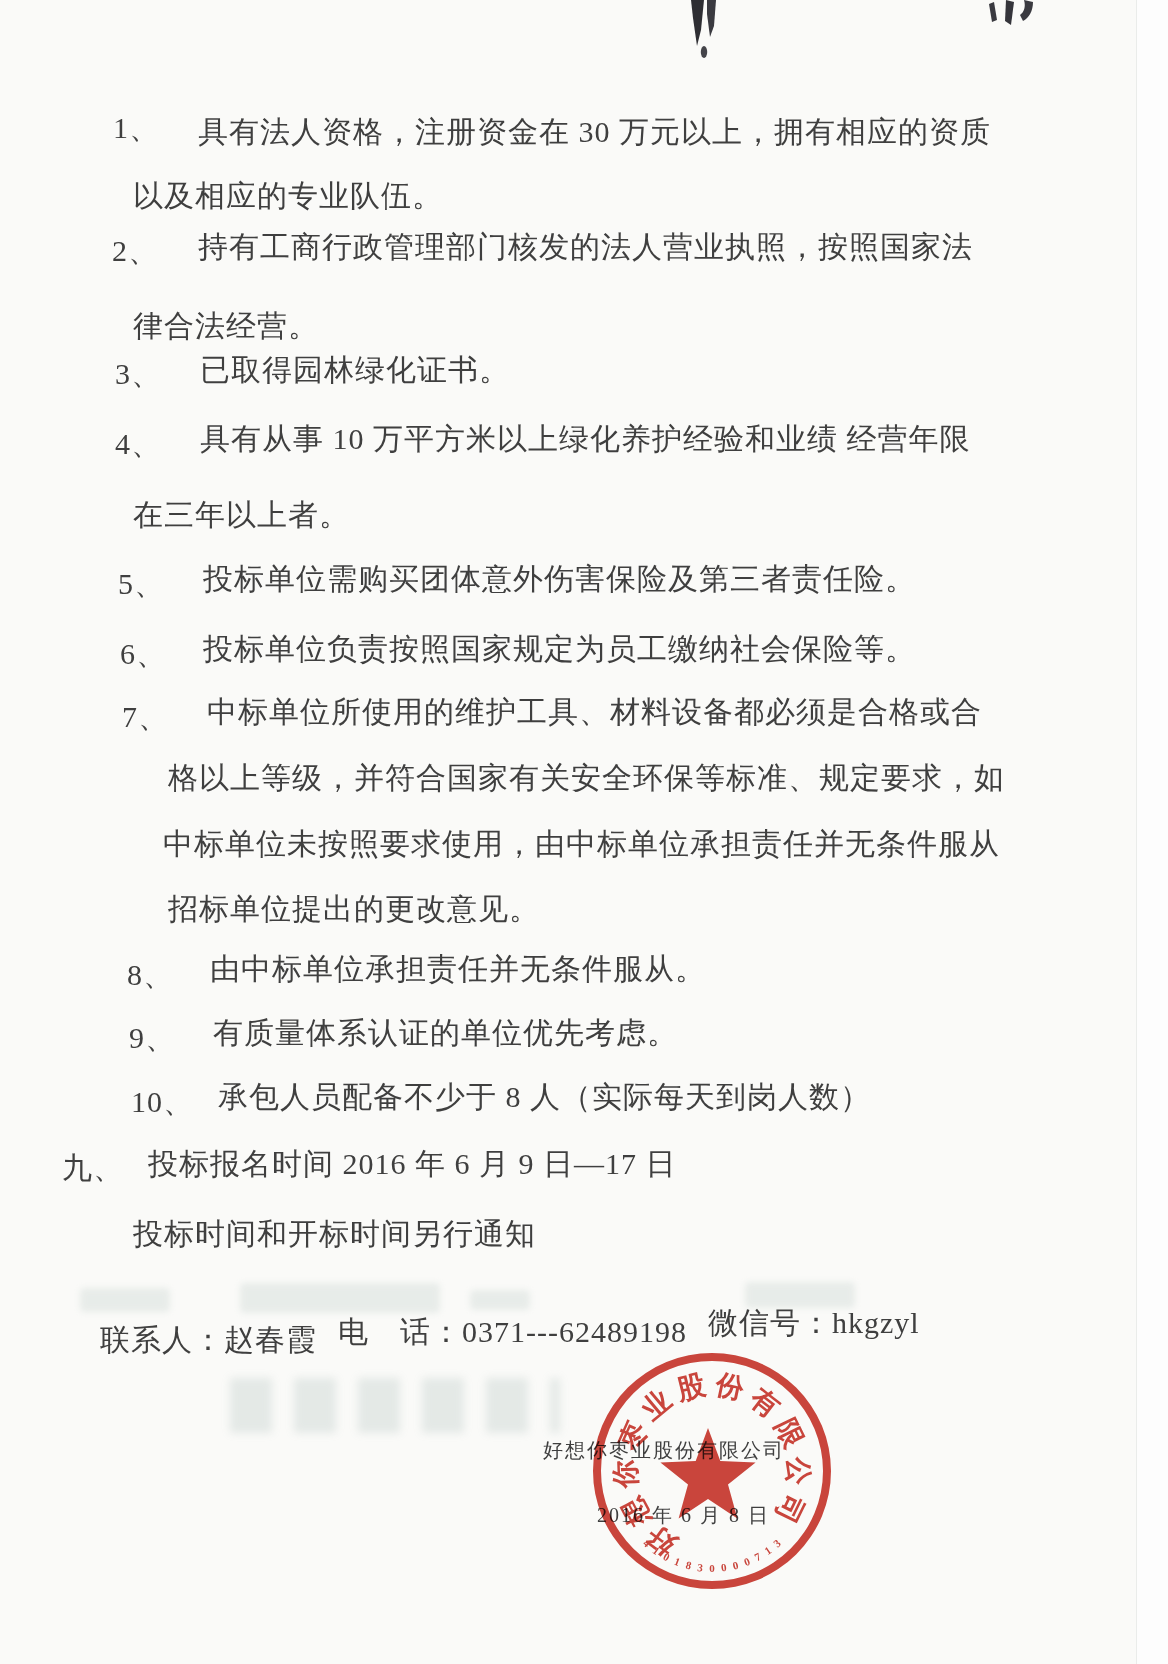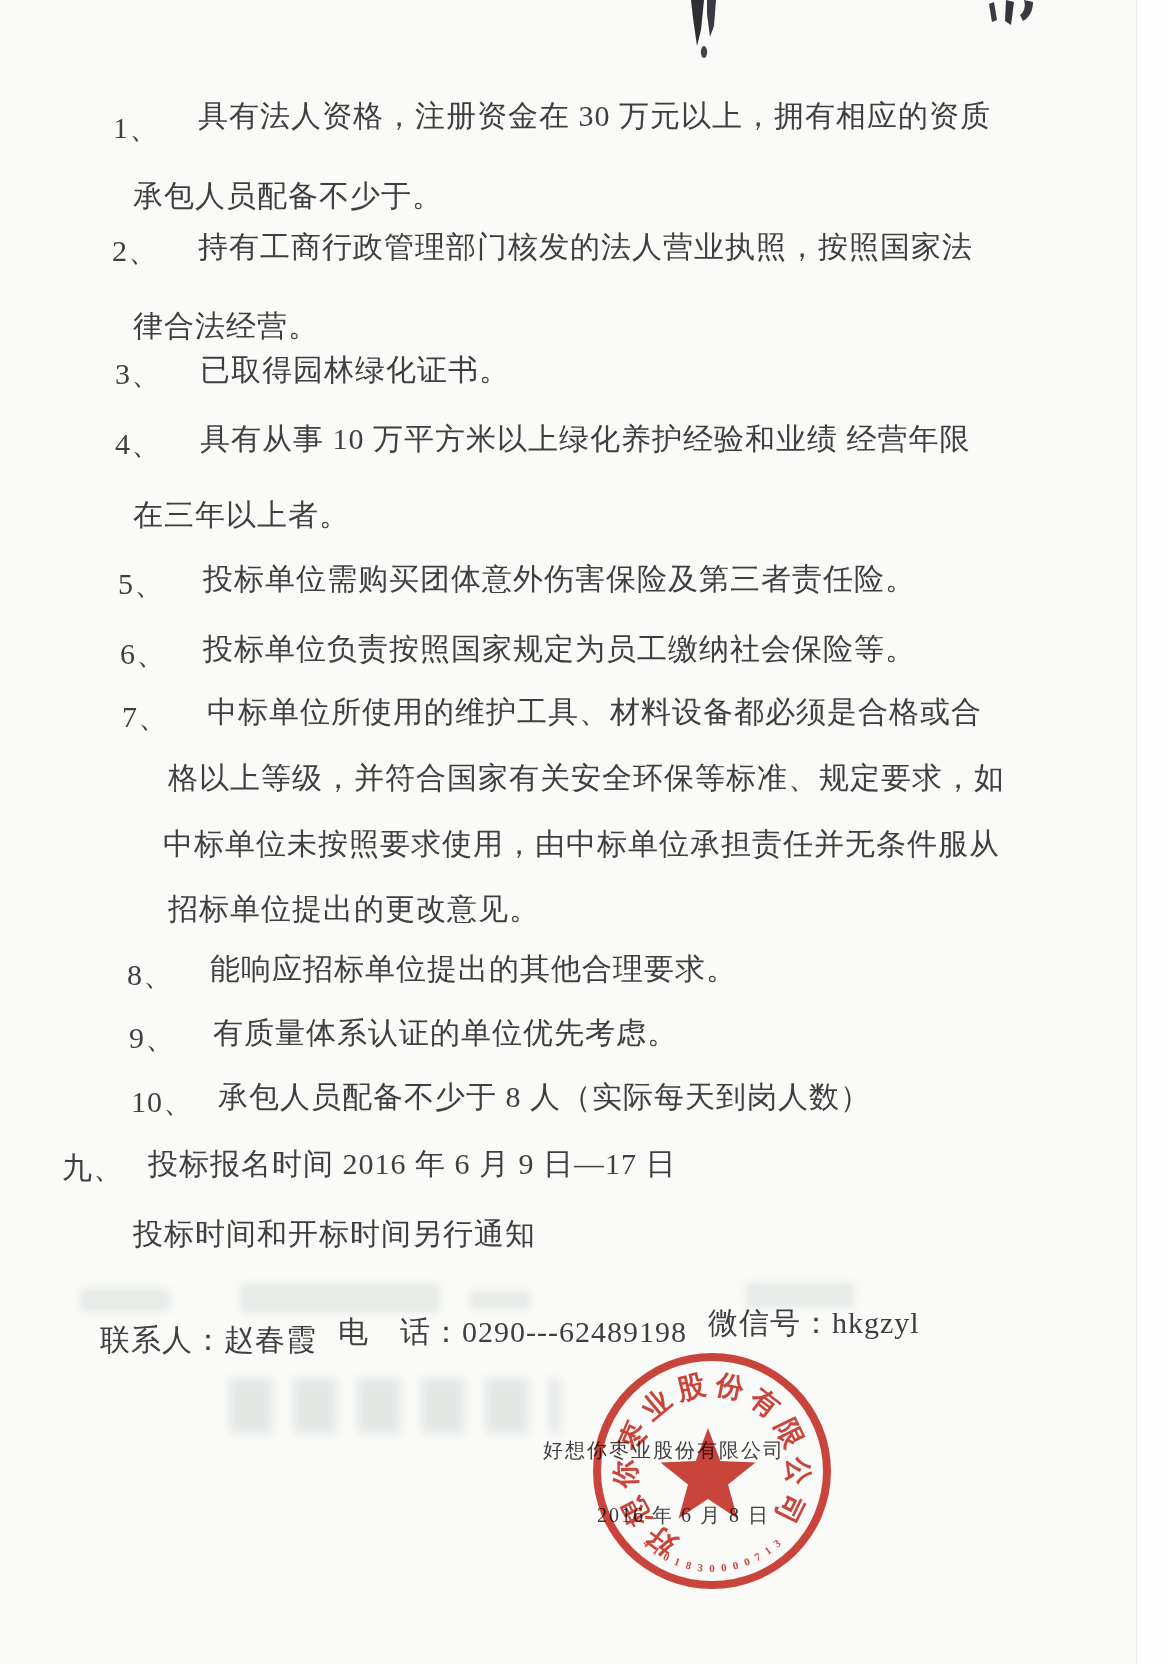--- a/index.html
+++ b/index.html
@@ -66,22 +66,22 @@
     <path d="M22,0 h9 l-2,26 l-4,11 l-3,-23 z" fill="#3a3a40"></path>
     <ellipse cx="19" cy="52" rx="3.2" ry="6" fill="#44444a"></ellipse>
   </svg>
   <svg class="ink" style="left:985px;top:0" width="55" height="32" viewBox="0 0 55 32">
     <path d="M4,4 l5,-2 l3,18 l-5,2 z" fill="#3a3a40"></path>
     <path d="M21,0 l8,2 l-3,23 l-6,-4 z" fill="#35353b"></path>
     <path d="M39,0 l9,2 c0,9 -4,16 -10,19 l-3,-6 c4,-3 6,-8 4,-15 z" fill="#3a3a40"></path>
   </svg>
 
   <div class="ln" style="left:113px;top:110px">1、</div>
-  <div class="ln" style="left:198px;top:98px">具有法人资格，注册资金在 30 万元以上，拥有相应的资质</div>
-  <div class="ln" style="left:133px;top:178px">承包人员配备不少于。</div>
+  <div class="ln" style="left:198px;top:114px">具有法人资格，注册资金在 30 万元以上，拥有相应的资质</div>
+  <div class="ln" style="left:133px;top:178px">以及相应的专业队伍。</div>
 
   <div class="ln" style="left:112px;top:233px">2、</div>
   <div class="ln" style="left:198px;top:229px">持有工商行政管理部门核发的法人营业执照，按照国家法</div>
   <div class="ln" style="left:133px;top:308px">律合法经营。</div>
 
   <div class="ln" style="left:115px;top:356px">3、</div>
   <div class="ln" style="left:200px;top:352px">已取得园林绿化证书。</div>
 
   <div class="ln" style="left:115px;top:426px">4、</div>
   <div class="ln" style="left:200px;top:421px">具有从事 10 万平方米以上绿化养护经验和业绩 经营年限</div>
@@ -93,40 +93,40 @@
   <div class="ln" style="left:120px;top:636px">6、</div>
   <div class="ln" style="left:203px;top:631px">投标单位负责按照国家规定为员工缴纳社会保险等。</div>
 
   <div class="ln" style="left:122px;top:699px">7、</div>
   <div class="ln" style="left:207px;top:694px">中标单位所使用的维护工具、材料设备都必须是合格或合</div>
   <div class="ln" style="left:168px;top:760px">格以上等级，并符合国家有关安全环保等标准、规定要求，如</div>
   <div class="ln" style="left:168px;top:891px">招标单位提出的更改意见。</div>
   <div class="ln" style="left:163px;top:826px">中标单位未按照要求使用，由中标单位承担责任并无条件服从</div>
 
   <div class="ln" style="left:127px;top:957px">8、</div>
-  <div class="ln" style="left:210px;top:951px">能响应招标单位提出的其他合理要求。</div>
+  <div class="ln" style="left:210px;top:951px">由中标单位承担责任并无条件服从。</div>
 
   <div class="ln" style="left:129px;top:1020px">9、</div>
   <div class="ln" style="left:213px;top:1015px">有质量体系认证的单位优先考虑。</div>
 
   <div class="ln" style="left:131px;top:1084px">10、</div>
   <div class="ln" style="left:218px;top:1079px">承包人员配备不少于 8 人（实际每天到岗人数）</div>
 
   <div class="ln" style="left:62px;top:1150px">九、</div>
   <div class="ln" style="left:148px;top:1146px">投标报名时间 2016 年 6 月 9 日—17 日</div>
   <div class="ln" style="left:133px;top:1216px">投标时间和开标时间另行通知</div>
 
   <div class="bleed" style="left:80px;top:1288px;width:90px;height:24px"></div>
   <div class="bleed" style="left:240px;top:1283px;width:200px;height:30px"></div>
   <div class="bleed" style="left:470px;top:1290px;width:60px;height:20px"></div>
   <div class="bleed" style="left:745px;top:1282px;width:110px;height:26px"></div>
   <div class="bleed2" style="left:230px;top:1378px;width:330px;height:55px"></div>
 
   <div class="ln" style="left:100px;top:1322px">联系人：赵春霞</div>
-  <div class="ln" style="left:338px;top:1314px">电　话：0290---62489198</div>
+  <div class="ln" style="left:338px;top:1314px">电　话：0371---62489198</div>
   <div class="ln" style="left:708px;top:1305px">微信号：hkgzyl</div>
 
   <div class="ln big" style="left:543px;top:1438px">好想你枣业股份有限公司</div>
   <div class="ln big" style="left:597px;top:1503px">2016 年 6 月 8 日</div>
 
   <div class="stamp" id="stamp" style="color: rgb(201, 56, 46);">
     <div class="stamp-circle"></div>
     <svg class="star-svg" width="238" height="236" viewBox="0 0 238 236">
       <polygon fill="currentColor" points="115,75 127.3,108 162.6,109.6 135,131.5 144.4,165.5 115,146 85.6,165.5 95,131.5 67.4,109.6 102.7,108"></polygon>
     </svg>

